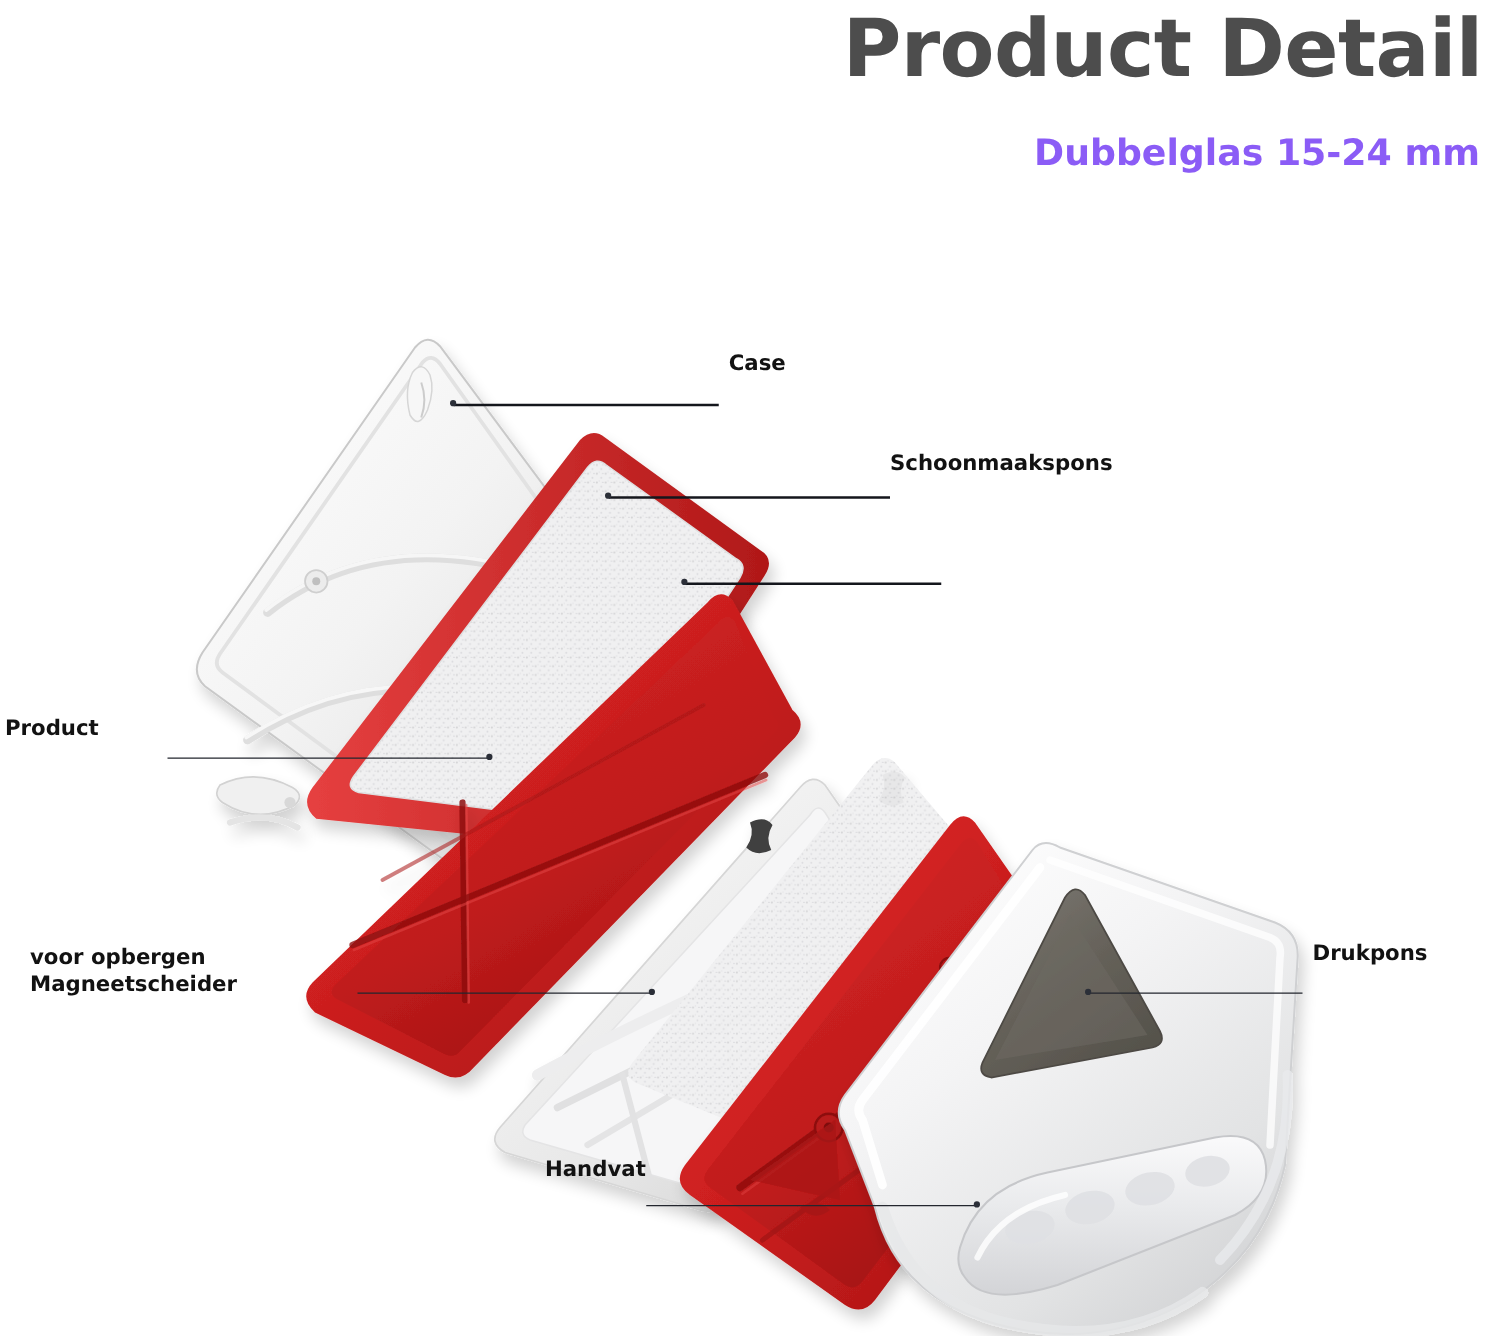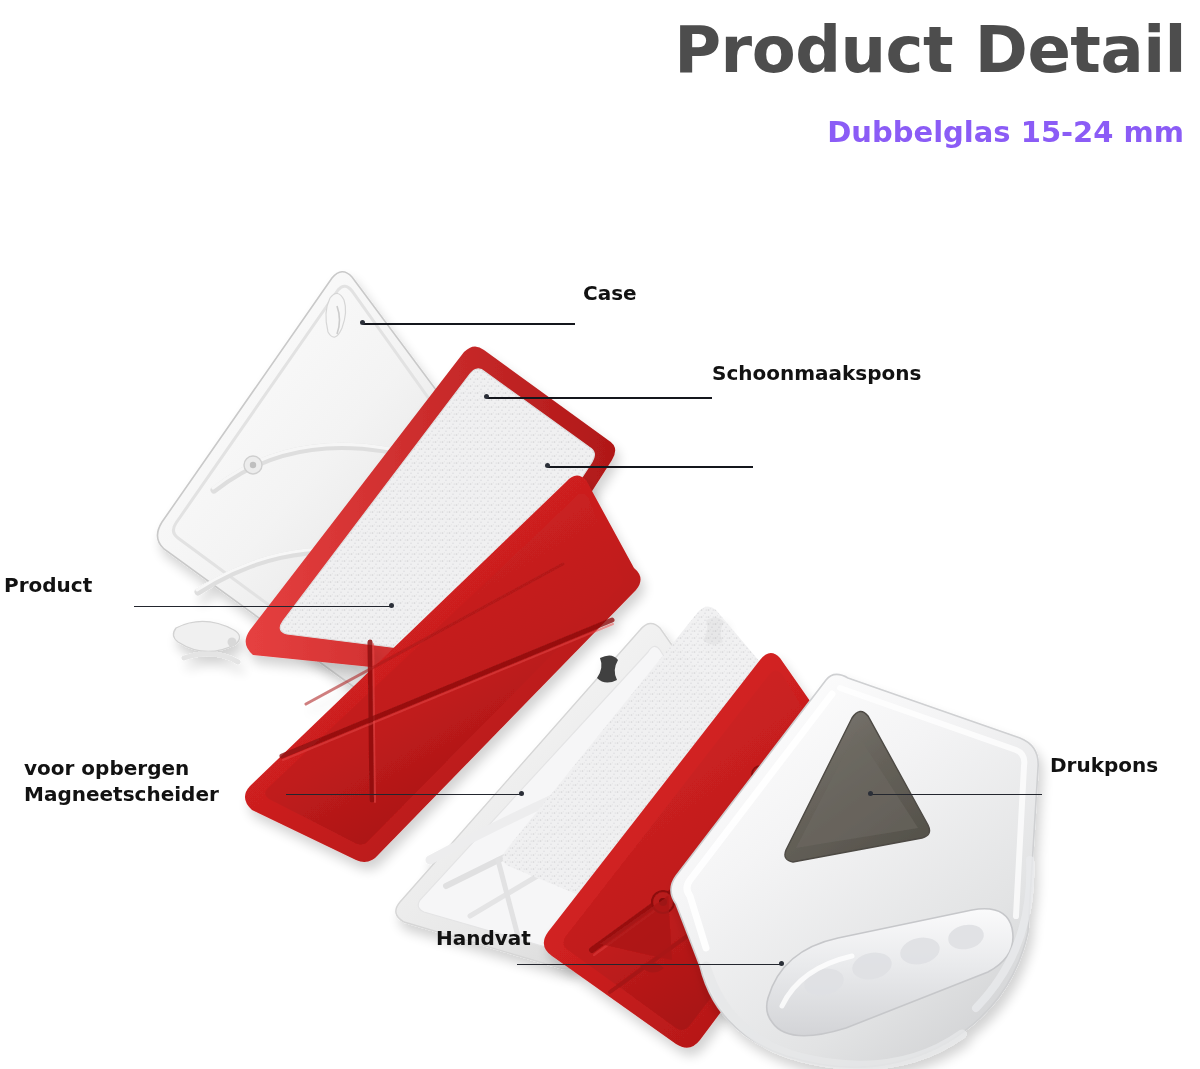--- a/index.html
+++ b/index.html
@@ -14,21 +14,20 @@
     background:#ffffff;
     overflow:hidden;
   }
 
   
   #header{
     position:absolute;
     top:0; left:0;
     width:1200px;
     height:160px;
-    margin-top:10px;
   }
   #title{
     position:absolute;
     right:14px;
     top:8px;
     font-size:64px;
     font-weight:bold;
     color:#4d4d4d;
     letter-spacing:-0.5px;
     line-height:1;
@@ -41,21 +40,21 @@
     font-size:29px;
     font-weight:bold;
     color:#8b5cf6;
     letter-spacing:0px;
     white-space:nowrap;
   }
 
   
   .callout{
     position:absolute;
-    font-size:20px;
+    font-size:17px;
     font-weight:bold;
     color:#121212;
     white-space:nowrap;
     line-height:1.32;
   }
   .callout.two-line{white-space:normal;}
 
   
   .leader{
     position:absolute;

